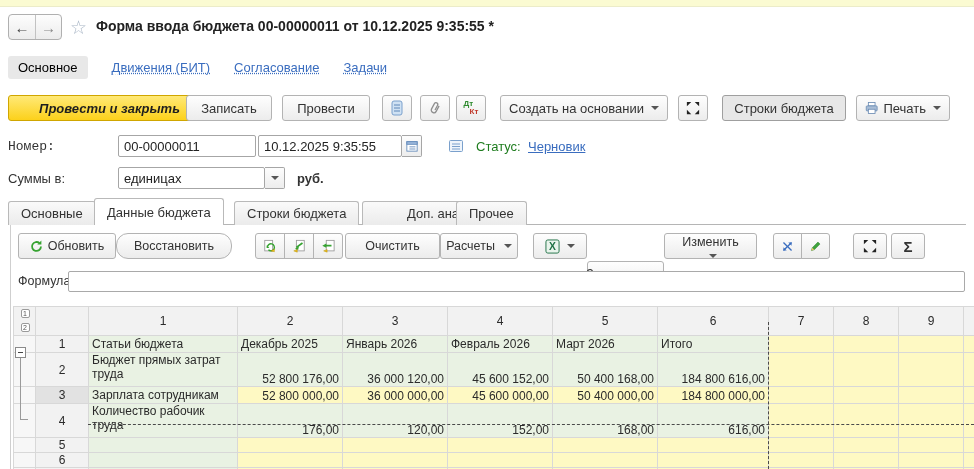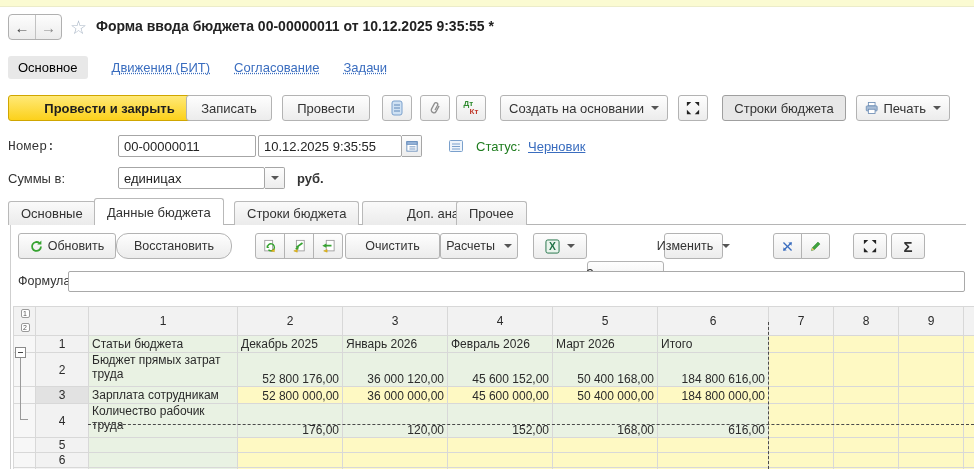--- a/index.html
+++ b/index.html
@@ -102,21 +102,21 @@
   <div class="star">☆</div>
   <div class="title">Форма ввода бюджета 00-00000011 от 10.12.2025 9:35:55 *</div>
 
   <div class="navlinks">
     <span class="navlink active">Основное</span>
     <span class="navlink">Движения (БИТ)</span>
     <span class="navlink">Согласование</span>
     <span class="navlink">Задачи</span>
   </div>
 
-  <div class="btn primary" style="left:8px;width:203px;">
+  <div class="btn primary" style="left:8px;width:203px;font-style:italic;">
       <span>Провести и закрыть</span>
     </div>
   <div class="btn" style="left:282px;width:88px;">
       <span>Провести</span>
     </div>
   <div class="btn" style="left:186px;width:86px;">
       <span>Записать</span>
     </div>
 
   <div class="btn icbtn" style="left:382px;width:30px;">
@@ -256,21 +256,21 @@
     <svg class="ic" width="15" height="15" viewBox="0 0 16 16">
       <rect x="1" y="1" width="14" height="14" rx="2" fill="#e9f4ec" stroke="#1f7145"></rect>
       <text x="8" y="12" text-anchor="middle" font-size="11" font-family="Liberation Sans, sans-serif" font-weight="bold" fill="#1f7145">X</text>
     </svg>
     <span class="caret" style="margin-left:2px;"></span>
   </div>
   <div class="tbtn" style="left:587px;width:77px;margin-top:28px;">
       <span>Заполнить</span>
       <span class="caret" style="margin-left:4px;"></span>
     </div>
-  <div class="tbtn" style="left:664px;width:59px;">
+  <div class="tbtn" style="left:664px;width:93px;flex-direction:column;">
       <span>Изменить</span>
       <span class="caret" style="margin-left:4px;"></span>
     </div>
 
   <div class="tbtn grp first" style="left:773px;width:29px;">
     <svg class="ic" width="15" height="15" viewBox="0 0 16 16">
       <path d="M3 13 L13 3" stroke="#3a6dbf" stroke-width="1.6"></path>
       <path d="M13 3l-4 0 4 4z" fill="#3a6dbf"></path>
       <path d="M3 3l10 10" stroke="#3a6dbf" stroke-width="1.6"></path>
       <path d="M3 13l0-4 4 4z" fill="#3a6dbf"></path>

